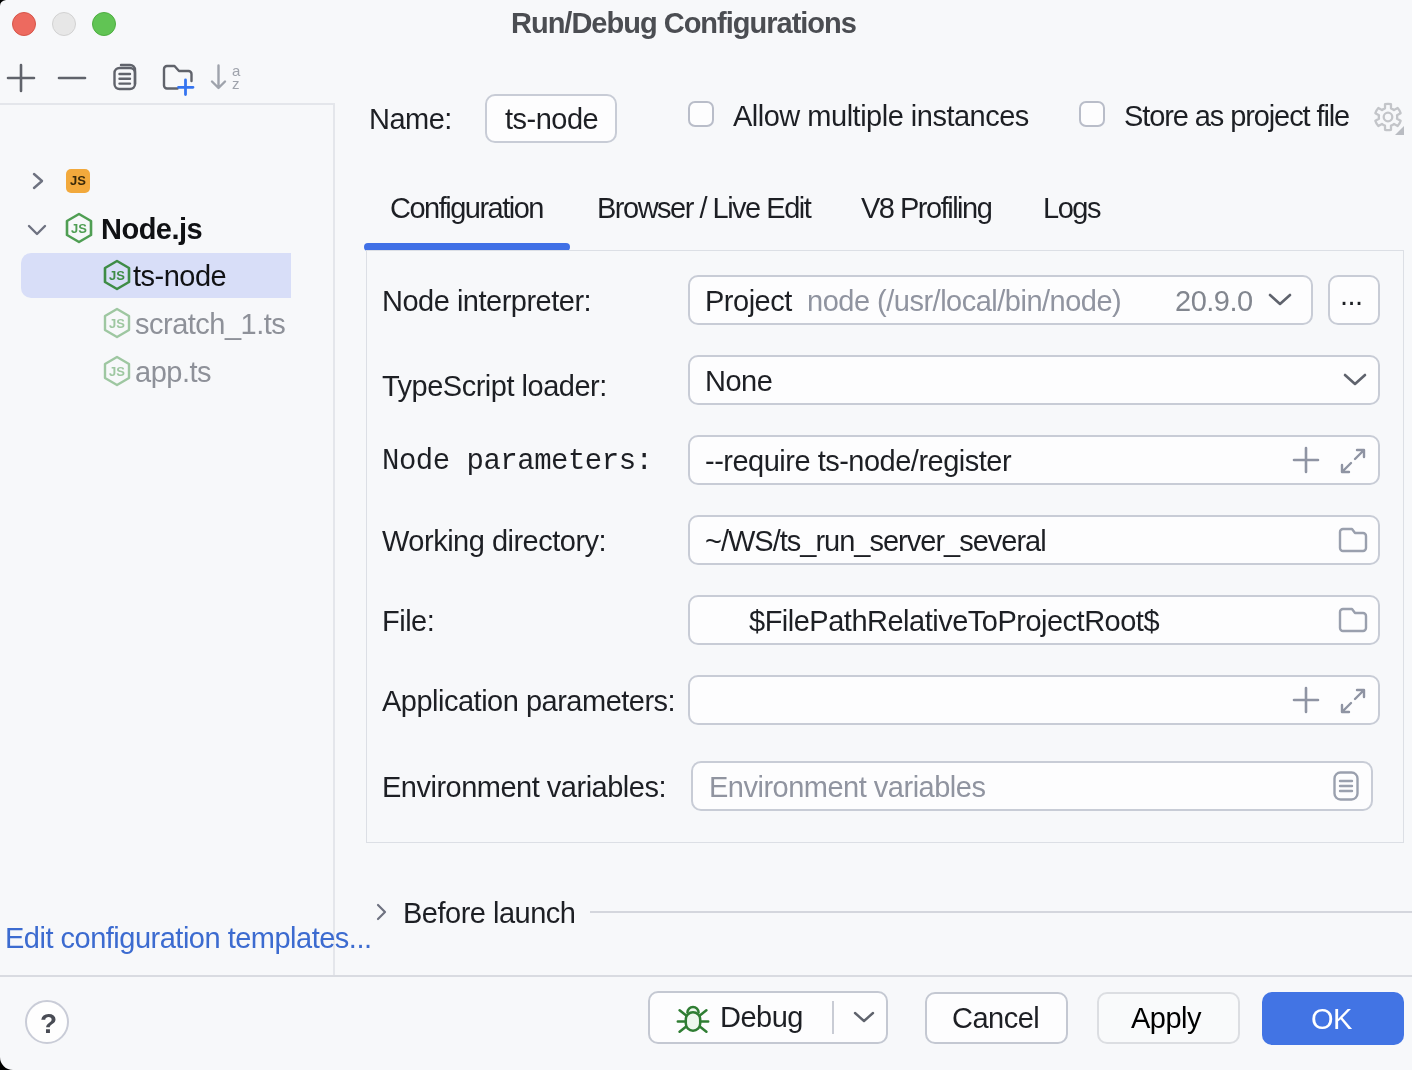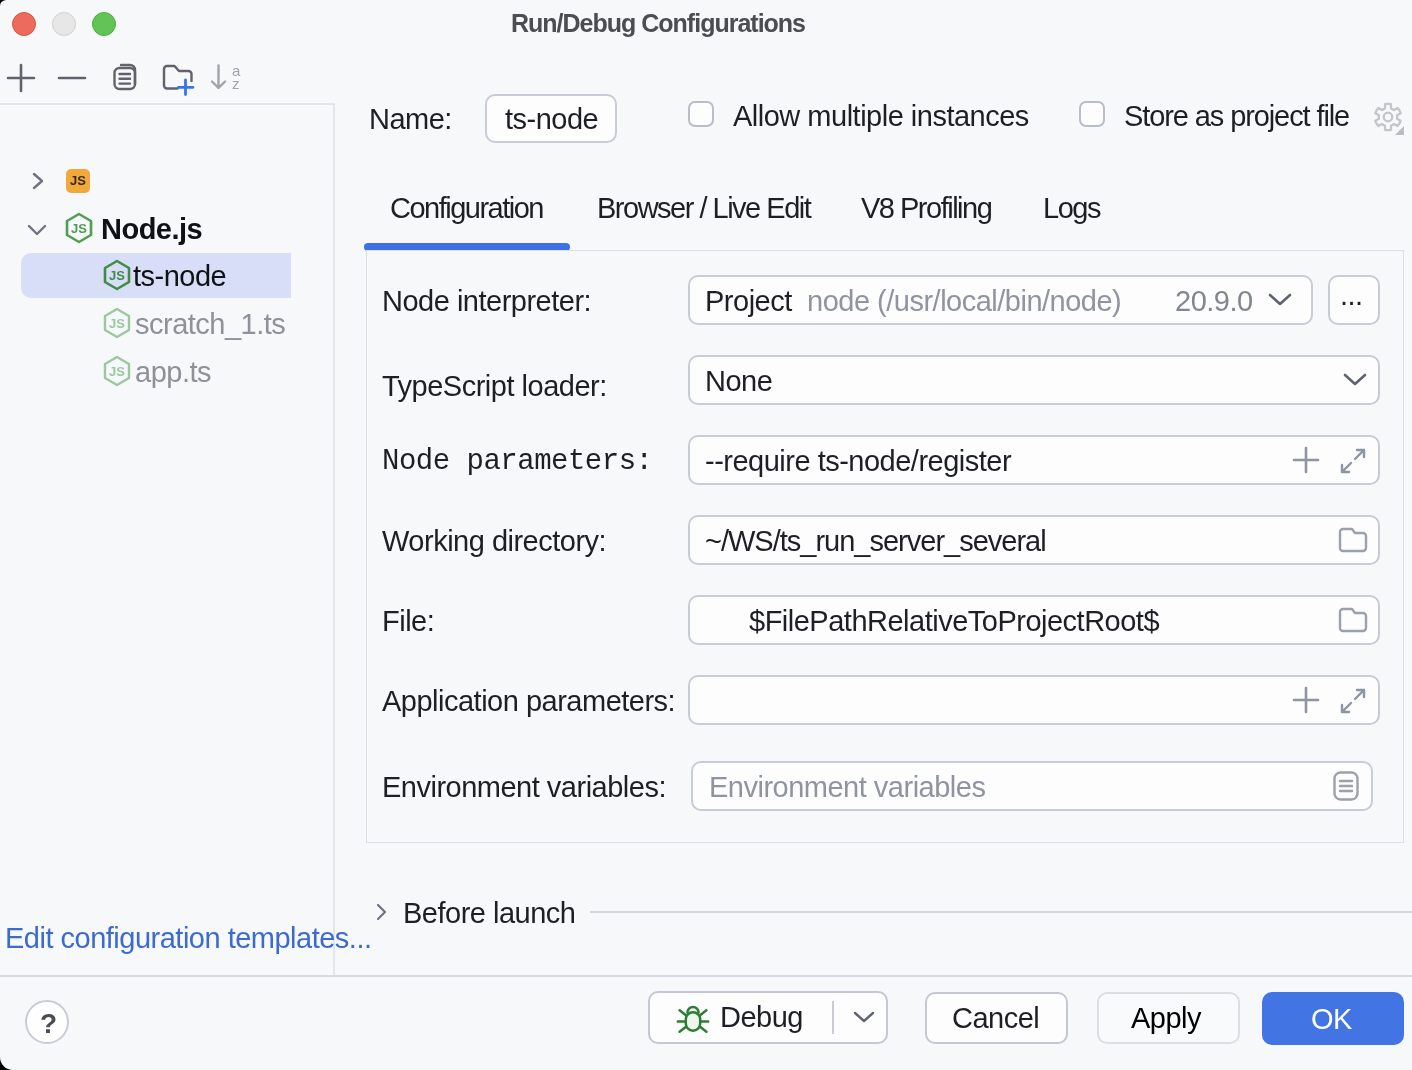--- a/index.html
+++ b/index.html
@@ -10,21 +10,21 @@
   .field { position:absolute; background:#fdfdfe; border:2px solid #c8ccd6; border-radius:10px; }
   .sep { position:absolute; background:#e4e6eb; }
 </style>
 </head>
 <body>
 
 <div class="abs" style="left:11.5px;top:11.5px;width:24px;height:24px;border-radius:50%;background:#ed6a5f;border:1px solid #d65549;"></div>
 <div class="abs" style="left:51.5px;top:11.5px;width:24px;height:24px;border-radius:50%;background:#e7e7e7;border:1px solid #d2d2d2;"></div>
 <div class="abs" style="left:91.5px;top:11.5px;width:24px;height:24px;border-radius:50%;background:#61c454;border:1px solid #4eae41;"></div>
 
-<div class="txt" style="left:511px;top:7px;font-size:25px;font-weight:bold;letter-spacing:-1px;color:#4b4d52;">Run/Debug Configurations</div>
+<div class="txt" style="left:511px;top:7px;font-size:29px;font-weight:bold;letter-spacing:-1px;color:#4b4d52;">Run/Debug Configurations</div>
 
 <svg class="abs" style="left:0;top:50px;" width="340" height="54" viewBox="0 0 340 54">
   <g stroke="#60636b" stroke-width="2.6" fill="none" stroke-linecap="round">
     <path d="M21 15 V41 M8 28 H34"></path>
     <path d="M59 28 H85"></path>
   </g>
 
   <g stroke="#60636b" stroke-width="2.4" fill="none" stroke-linecap="round">
     <path d="M121 15 h9 a5 5 0 0 1 5 5 v14"></path>
     <rect x="114.5" y="18" width="20.5" height="21" rx="5"></rect>

